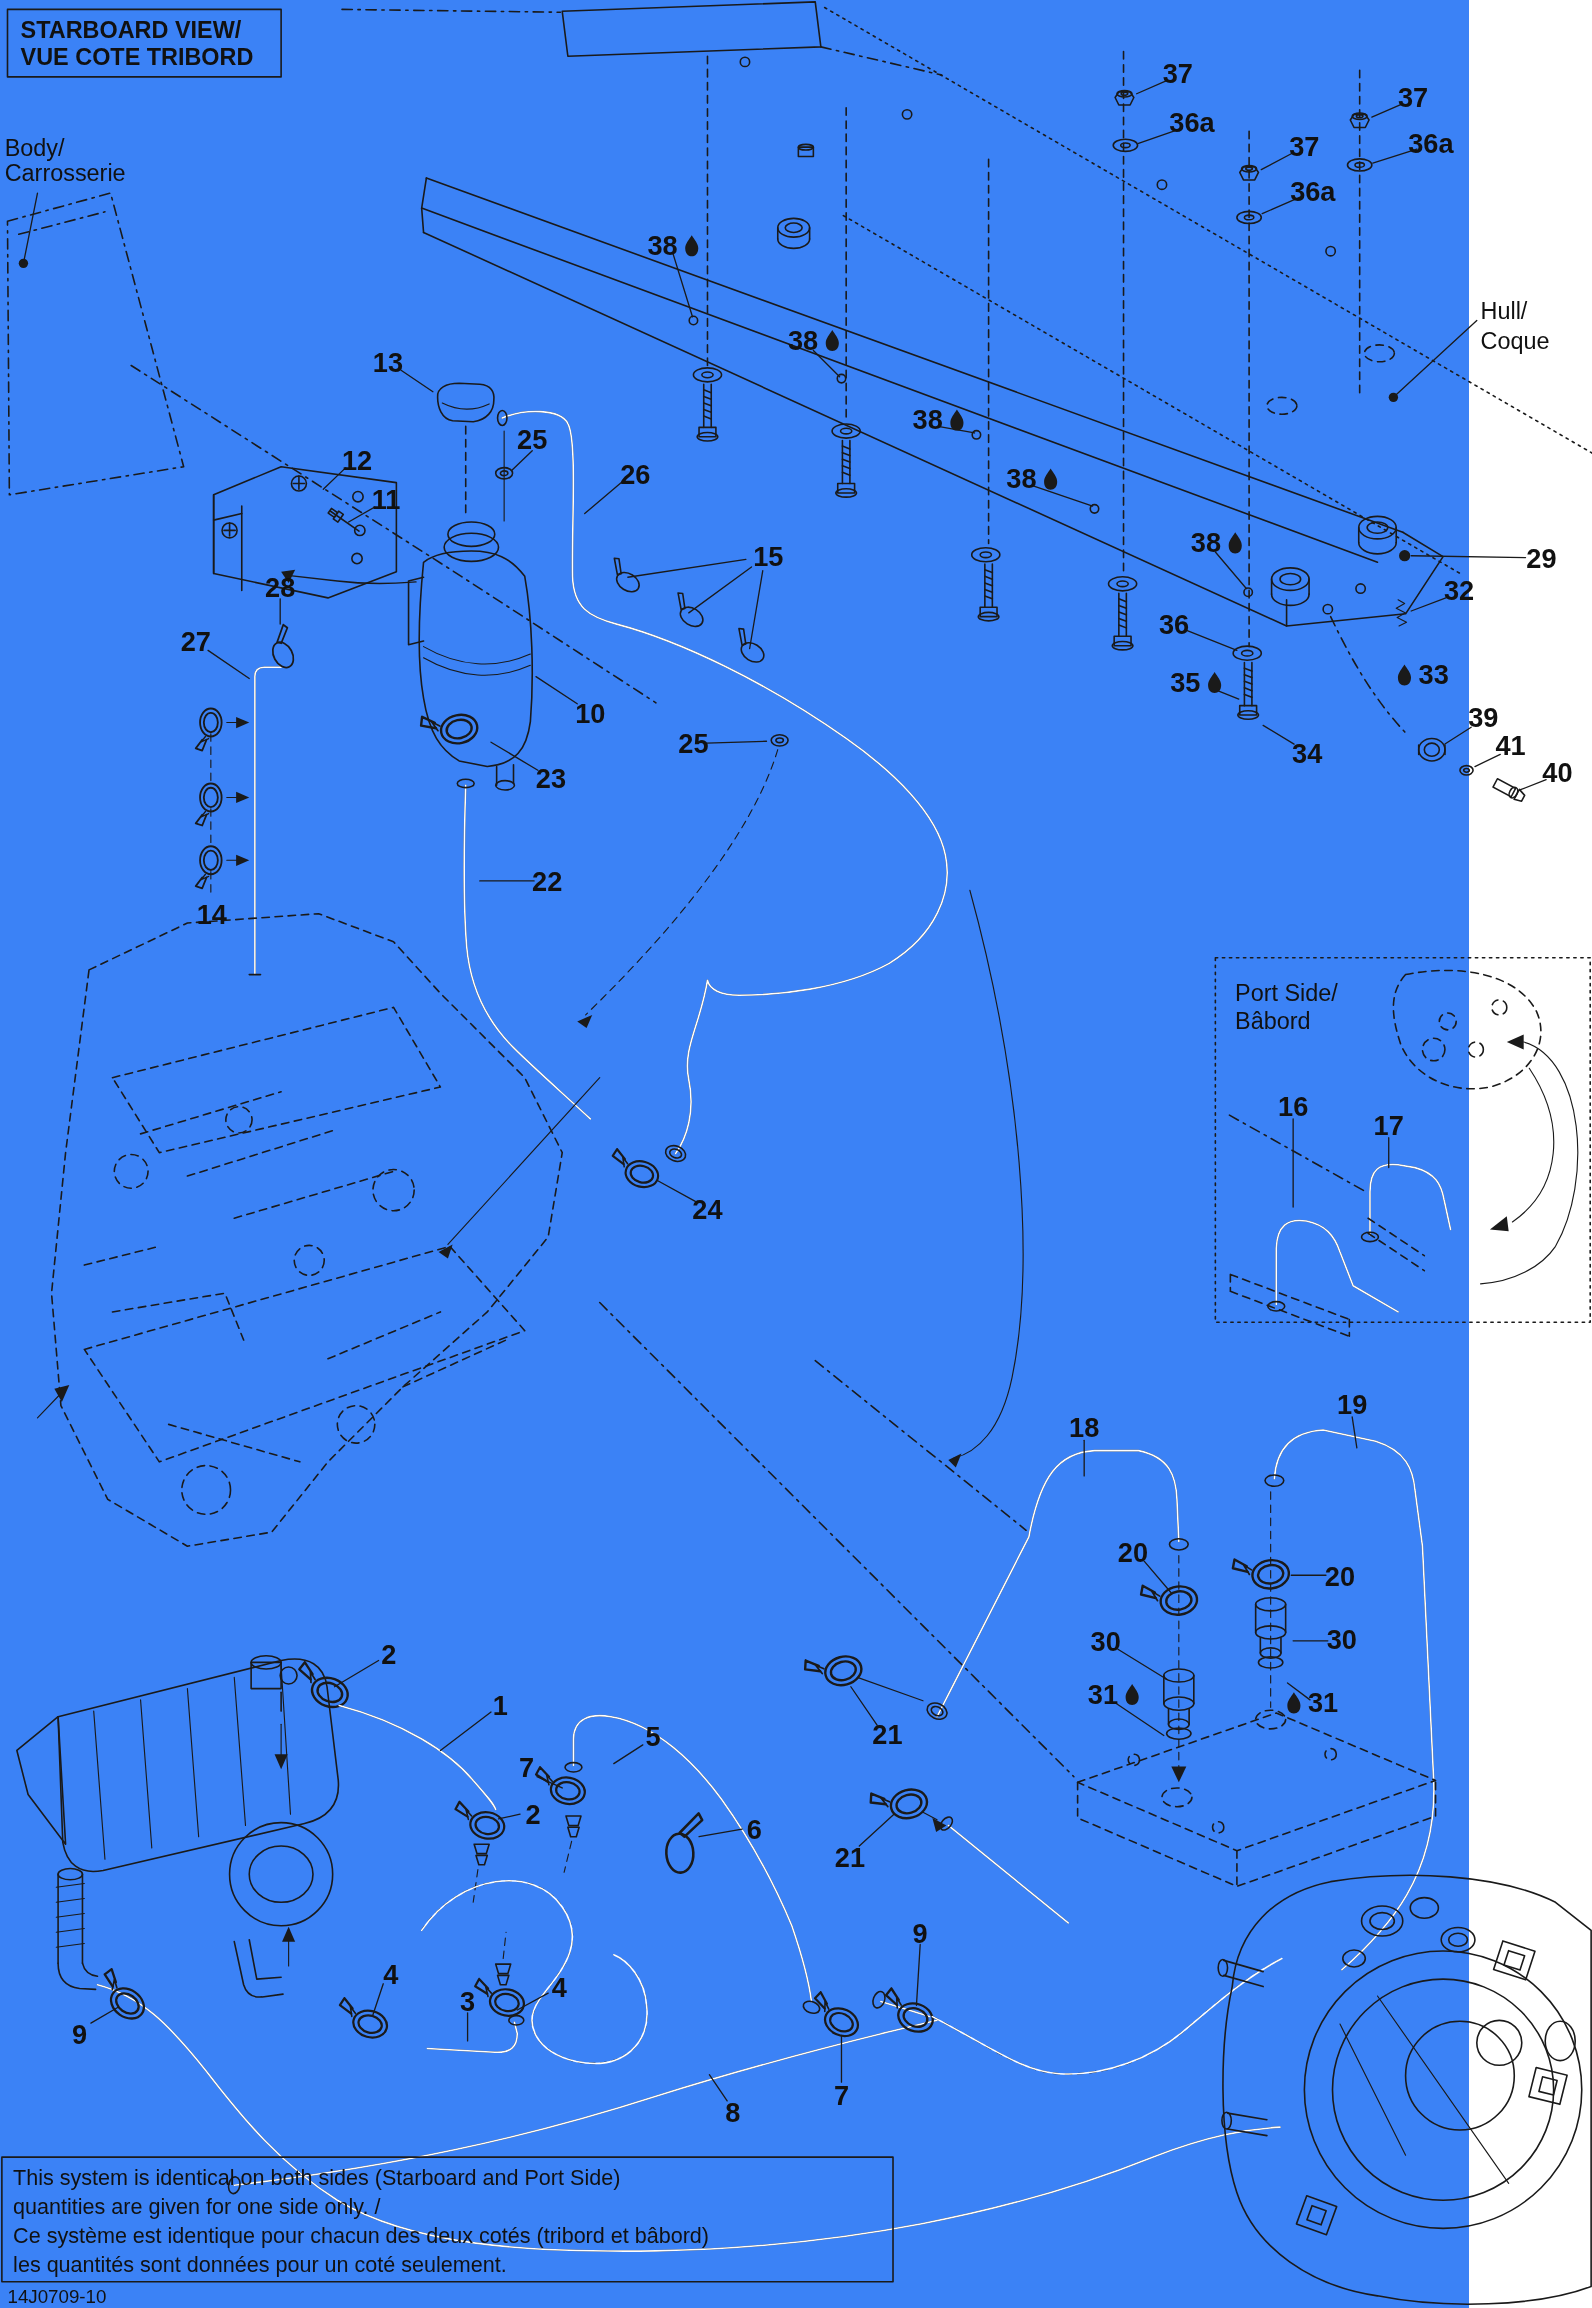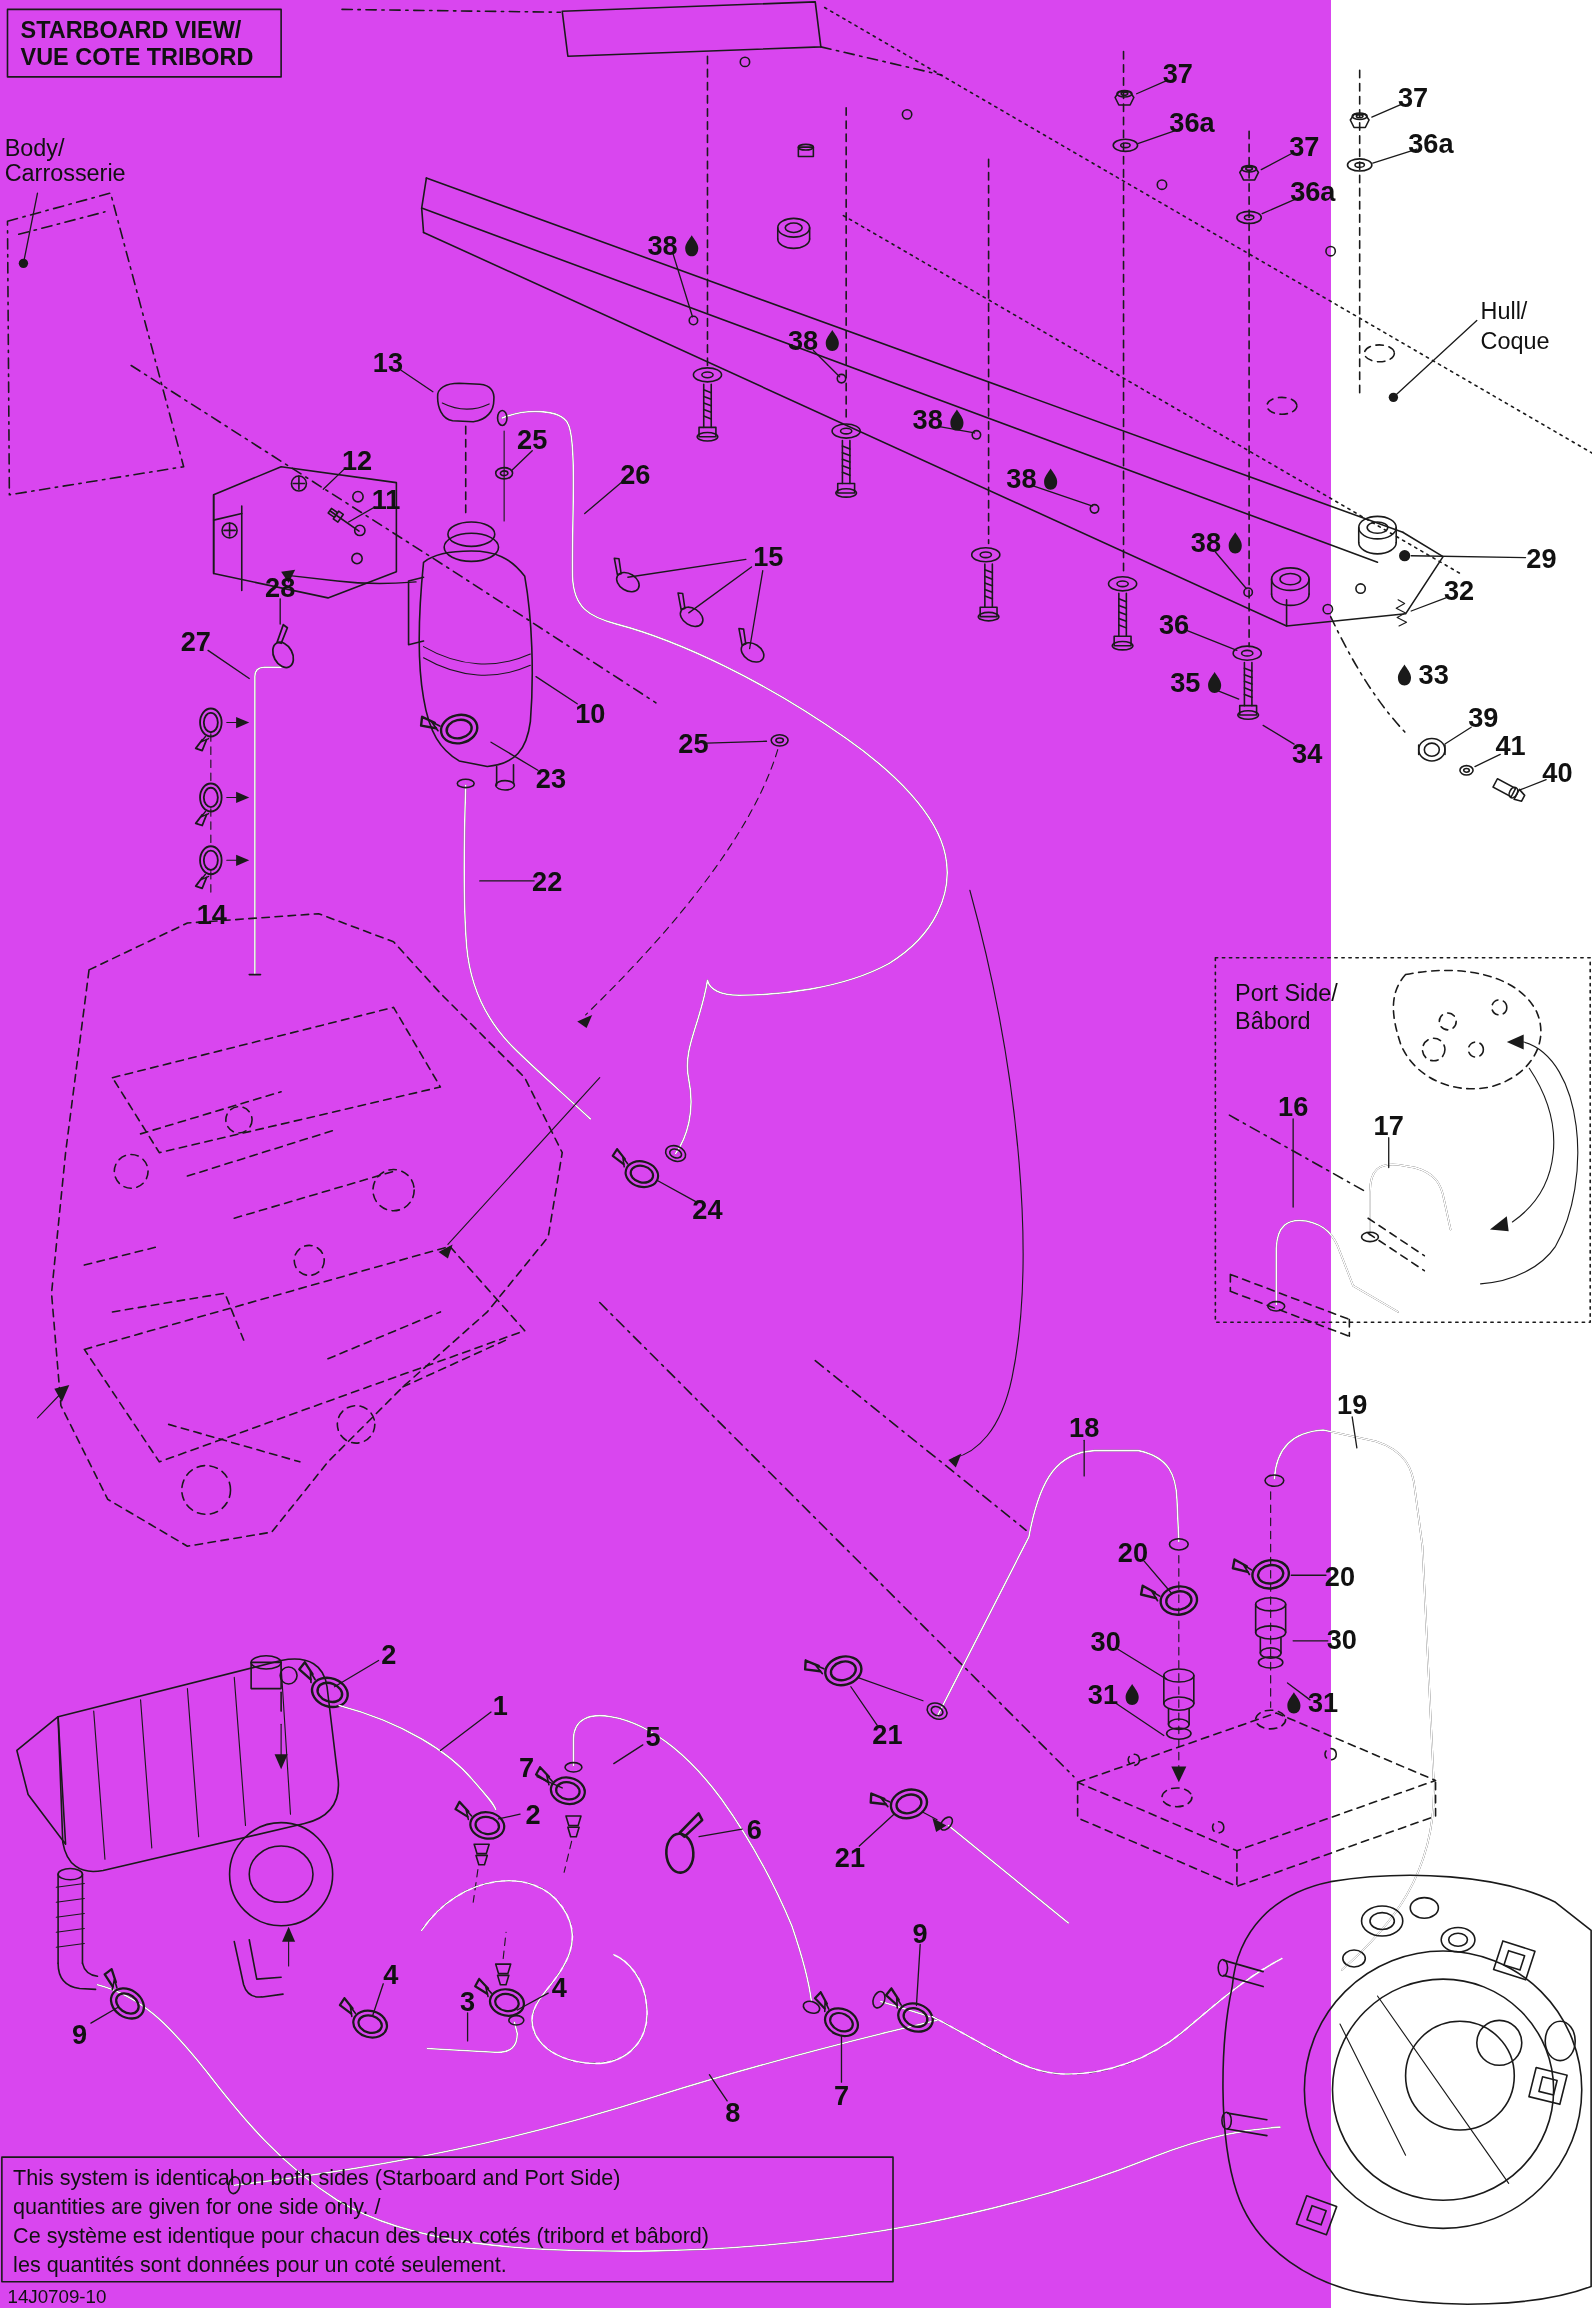--- a/index.html
+++ b/index.html
@@ -1,16 +1,16 @@
 <!DOCTYPE html>
 <html style="font-size:15px"><head>
 <meta charset="utf-8">
 <style>
   html,body{margin:0;padding:0;background:#fff;}
-  #page{position:relative;width:1331px;height:2309px;background:#d946ef;font-family:"Liberation Sans",sans-serif;}
+  #page{position:relative;width:1469px;height:2309px;background:#3b82f6;font-family:"Liberation Sans",sans-serif;}
   svg{display:block}
   svg *{vector-effect:none}
   .s, path, line, ellipse, circle, rect, polygon, polyline{stroke:#1a1a1a;fill:none;stroke-width:1.7;stroke-linecap:round;stroke-linejoin:round;}
   .f{fill:#1a1a1a;stroke:none;}
   .cov{stroke:#fff;fill:none;}
   .dash{stroke-dasharray:8 6;}
   .dot{stroke-dasharray:2.5 5;}
   .phan{stroke-dasharray:11 6 2.5 6;}
   .thin{stroke-width:1.2;}
   text{stroke:none;fill:#111;}

